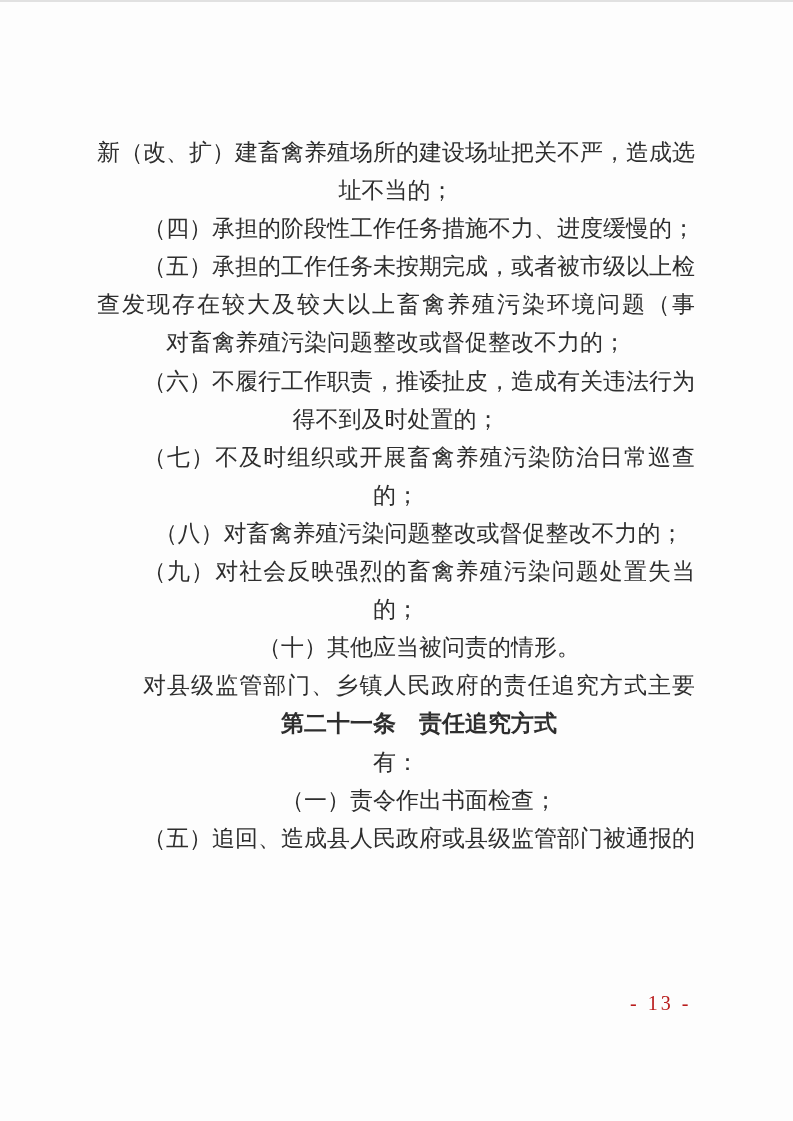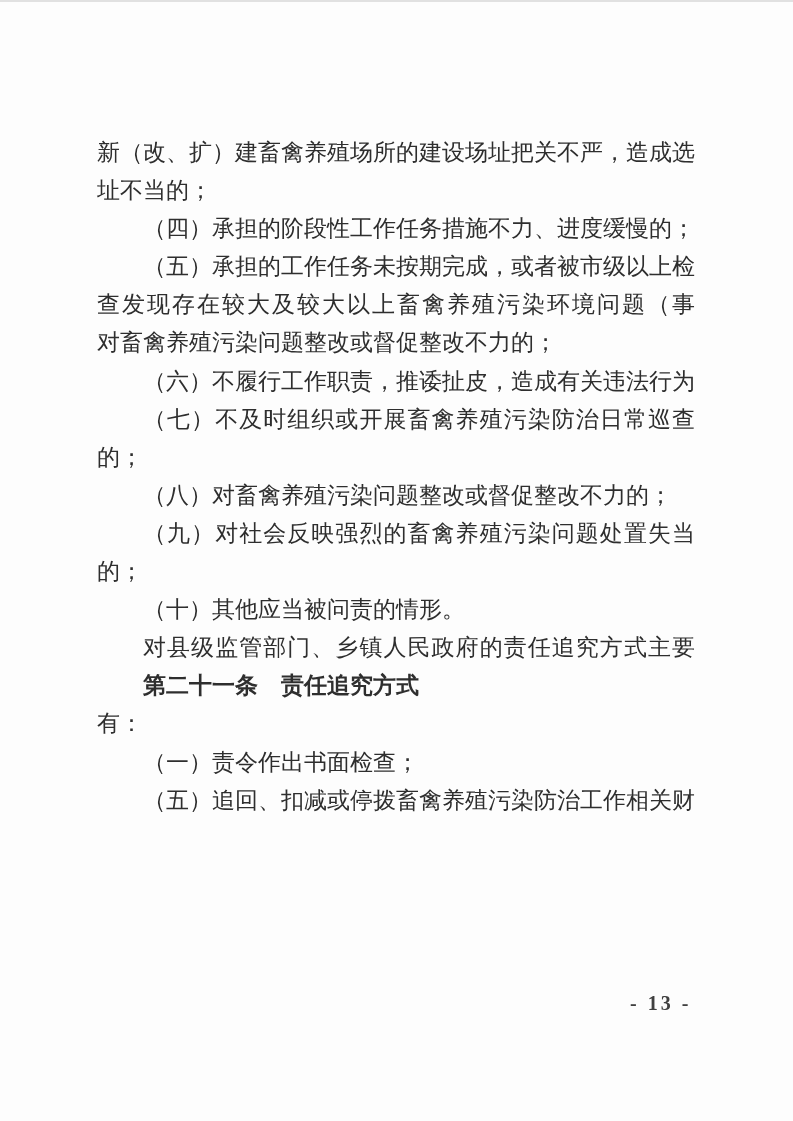--- a/index.html
+++ b/index.html
@@ -33,21 +33,21 @@
     top: 134px;
     width: 598px;
   }
 
   .line {
     height: 38.1px;
     line-height: 38.1px;
     font-size: 23px;
     white-space: nowrap;
     overflow: visible;
-    text-align: left;
+    text-align: center;
   }
 
   
   .line.indent { text-indent: 46px; }
 
   
   .line.full {
     white-space: normal;
     text-align: justify;
     text-align-last: justify;
@@ -55,48 +55,48 @@
   }
 
   .line.bold { font-weight: bold; }
 
   .page-number {
     position: absolute;
     top: 992px;
     left: 630px;
     font-size: 20px;
     letter-spacing: 3px;
-    color: #404040;
+    color: #b91c1c;
     white-space: nowrap;
-    font-weight: bold;
   }
 </style>
 </head>
 <body>
 
 <div class="page">
 
   <div class="scan-edge-top"></div>
 
   <main class="text-block">
     <div class="line full">新（改、扩）建畜禽养殖场所的建设场址把关不严，造成选</div>
     <div class="line">址不当的；</div>
     <div class="line indent full">（四）承担的阶段性工作任务措施不力、进度缓慢的；</div>
     <div class="line indent full">（五）承担的工作任务未按期完成，或者被市级以上检</div>
     <div class="line full">查发现存在较大及较大以上畜禽养殖污染环境问题（事件），</div>
     <div class="line">对畜禽养殖污染问题整改或督促整改不力的；</div>
     <div class="line indent full">（六）不履行工作职责，推诿扯皮，造成有关违法行为</div>
+    <div class="line">得不到及时处置的；</div>
     <div class="line indent full">（七）不及时组织或开展畜禽养殖污染防治日常巡查</div>
     <div class="line">的；</div>
     <div class="line indent">（八）对畜禽养殖污染问题整改或督促整改不力的；</div>
     <div class="line indent full">（九）对社会反映强烈的畜禽养殖污染问题处置失当</div>
     <div class="line">的；</div>
     <div class="line indent">（十）其他应当被问责的情形。</div>
     <div class="line indent full">对县级监管部门、乡镇人民政府的责任追究方式主要</div>
     <div class="line indent bold">第二十一条　责任追究方式</div>
     <div class="line">有：</div>
     <div class="line indent">（一）责令作出书面检查；</div>
-    <div class="line indent full">（五）追回、扣减或停拨畜禽养殖污染防治工作相关财</div>
+    <div class="line indent full">（五）追回、造成县人民政府或县级监管部门被通报的</div>
   </main>
 
   <div class="page-number">- 13 -</div>
 
 </div>
 
 </body></html>

